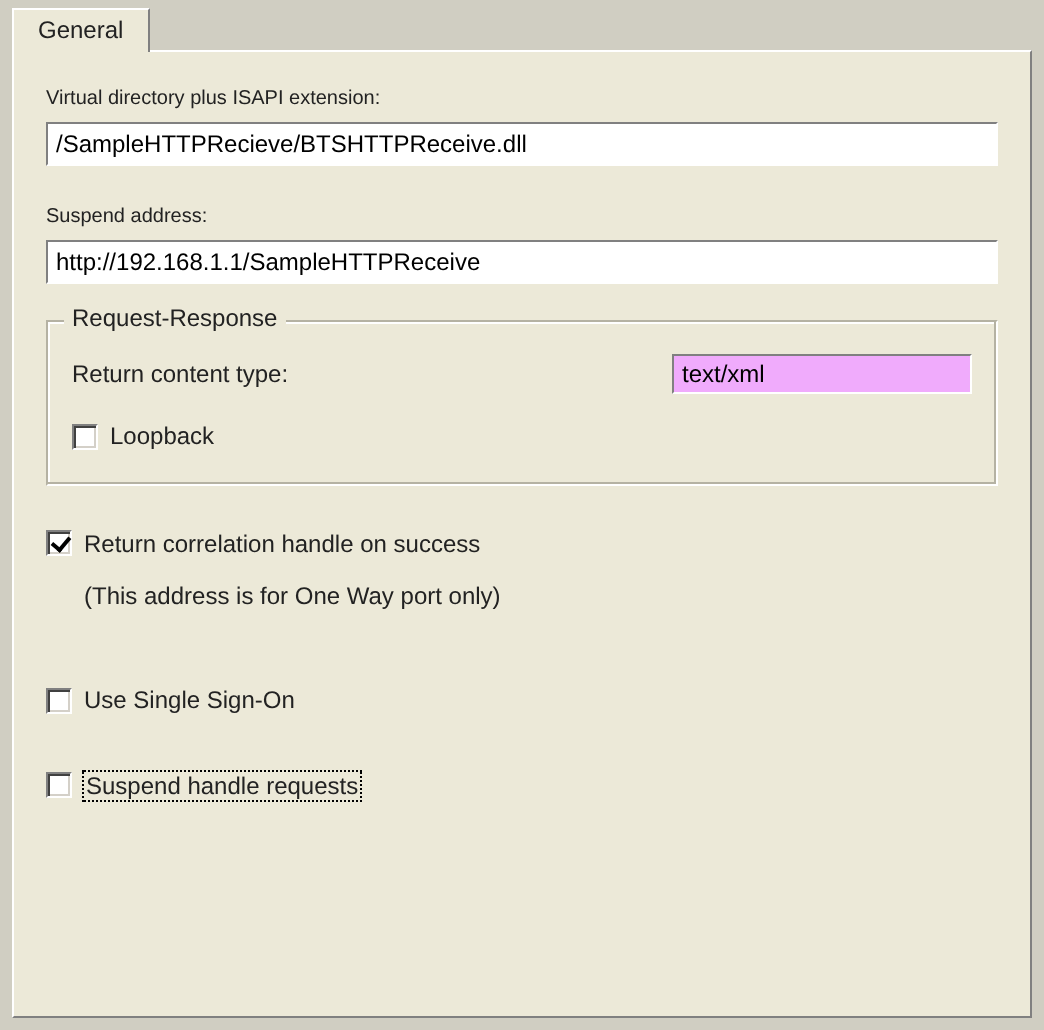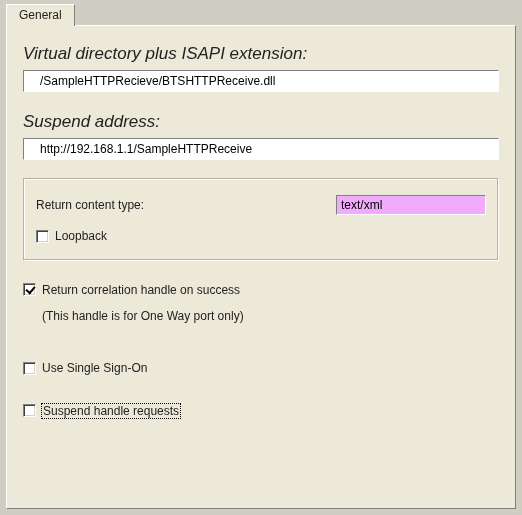--- a/index.html
+++ b/index.html
@@ -60,34 +60,33 @@
     left: 0;
     right: 0;
     bottom: -2px;
     height: 3px;
     background: #ece9d8;
   }
 
   .form-label {
     display: block;
     margin-bottom: 6px;
-    font-size: 17px;
-    font-style: italic;
+    font-size: 10px;
   }
   .text-input {
     width: 100%;
     height: 22px;
     border-top: 1px solid #808080;
     border-left: 1px solid #808080;
     border-right: 1px solid #fff;
     border-bottom: 1px solid #fff;
     background: #fff;
     font-family: inherit;
     font-size: 12px;
-    padding: 2px 16px;
+    padding: 2px 4px;
     outline: none;
   }
   .row-gap-lg { margin-top: 20px; }
   .row-gap-md { margin-top: 14px; }
 
   
   .groupbox {
     position: relative;
     border: 1px solid #b5b2a3;
     border-top-color: #b5b2a3;
@@ -187,41 +186,42 @@
     <label class="form-label">Virtual directory plus ISAPI extension:</label>
     <input type="text" class="text-input" value="/SampleHTTPRecieve/BTSHTTPReceive.dll" style="">
 
     <div class="row-gap-lg"></div>
 
     <label class="form-label">Suspend address:</label>
     <input type="text" class="text-input" value="http://192.168.1.1/SampleHTTPReceive" style="">
 
     
     <div class="groupbox">
+      <span class="groupbox-title">Request-Response</span>
 
       <div class="rr-row">
         <span class="rr-label">Return content type:</span>
         <input type="text" class="rr-input" value="text/xml" style="">
       </div>
 
       <div class="row-gap-md"></div>
 
       <span class="chk-wrap">
         <span class="chk" id="chk-loopback"></span>
         <span>Loopback</span>
       </span>
     </div>
 
     
     <div style="margin-top:22px;">
       <span class="chk-wrap">
         <span class="chk checked" id="chk-corr"></span>
         <span>Return correlation handle on success</span>
       </span>
-      <div class="note">(This handle is for One Way port only)</div>
+      <div class="note">(This address is for One Way port only)</div>
     </div>
 
     <div style="margin-top:38px;">
       <span class="chk-wrap">
         <span class="chk" id="chk-sso"></span>
         <span>Use Single Sign-On</span>
       </span>
     </div>
 
     <div style="margin-top:26px;">

